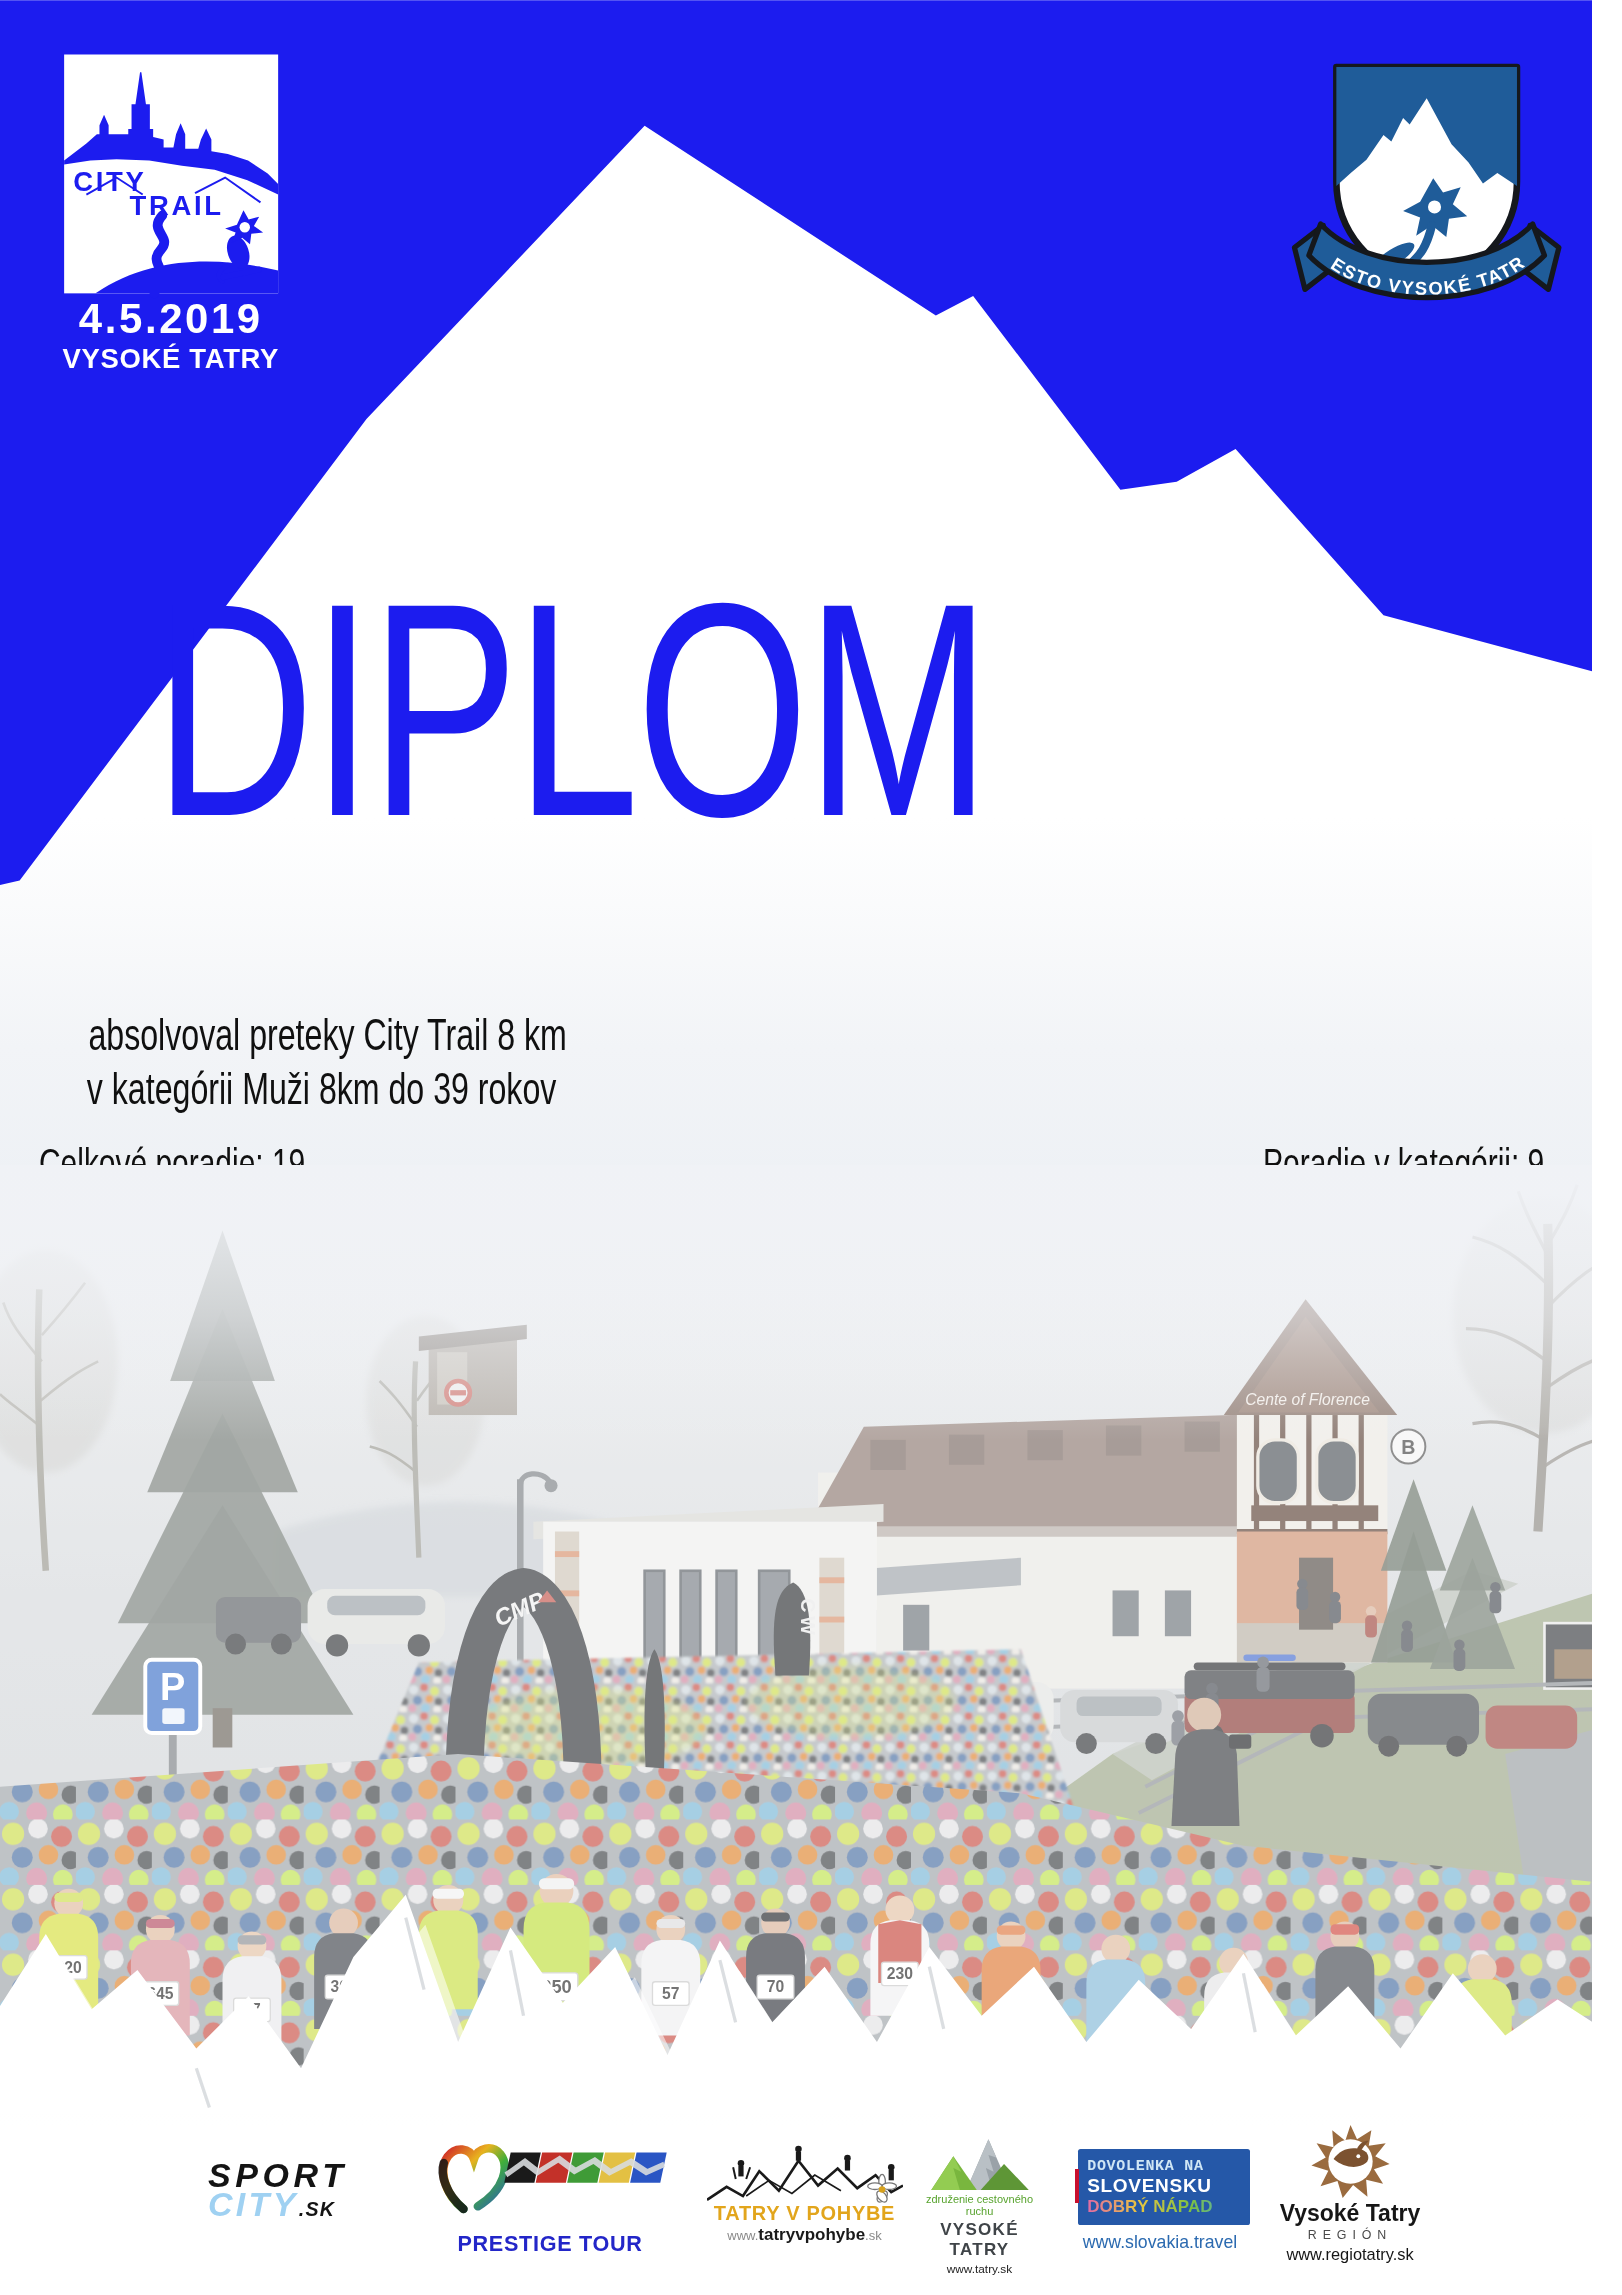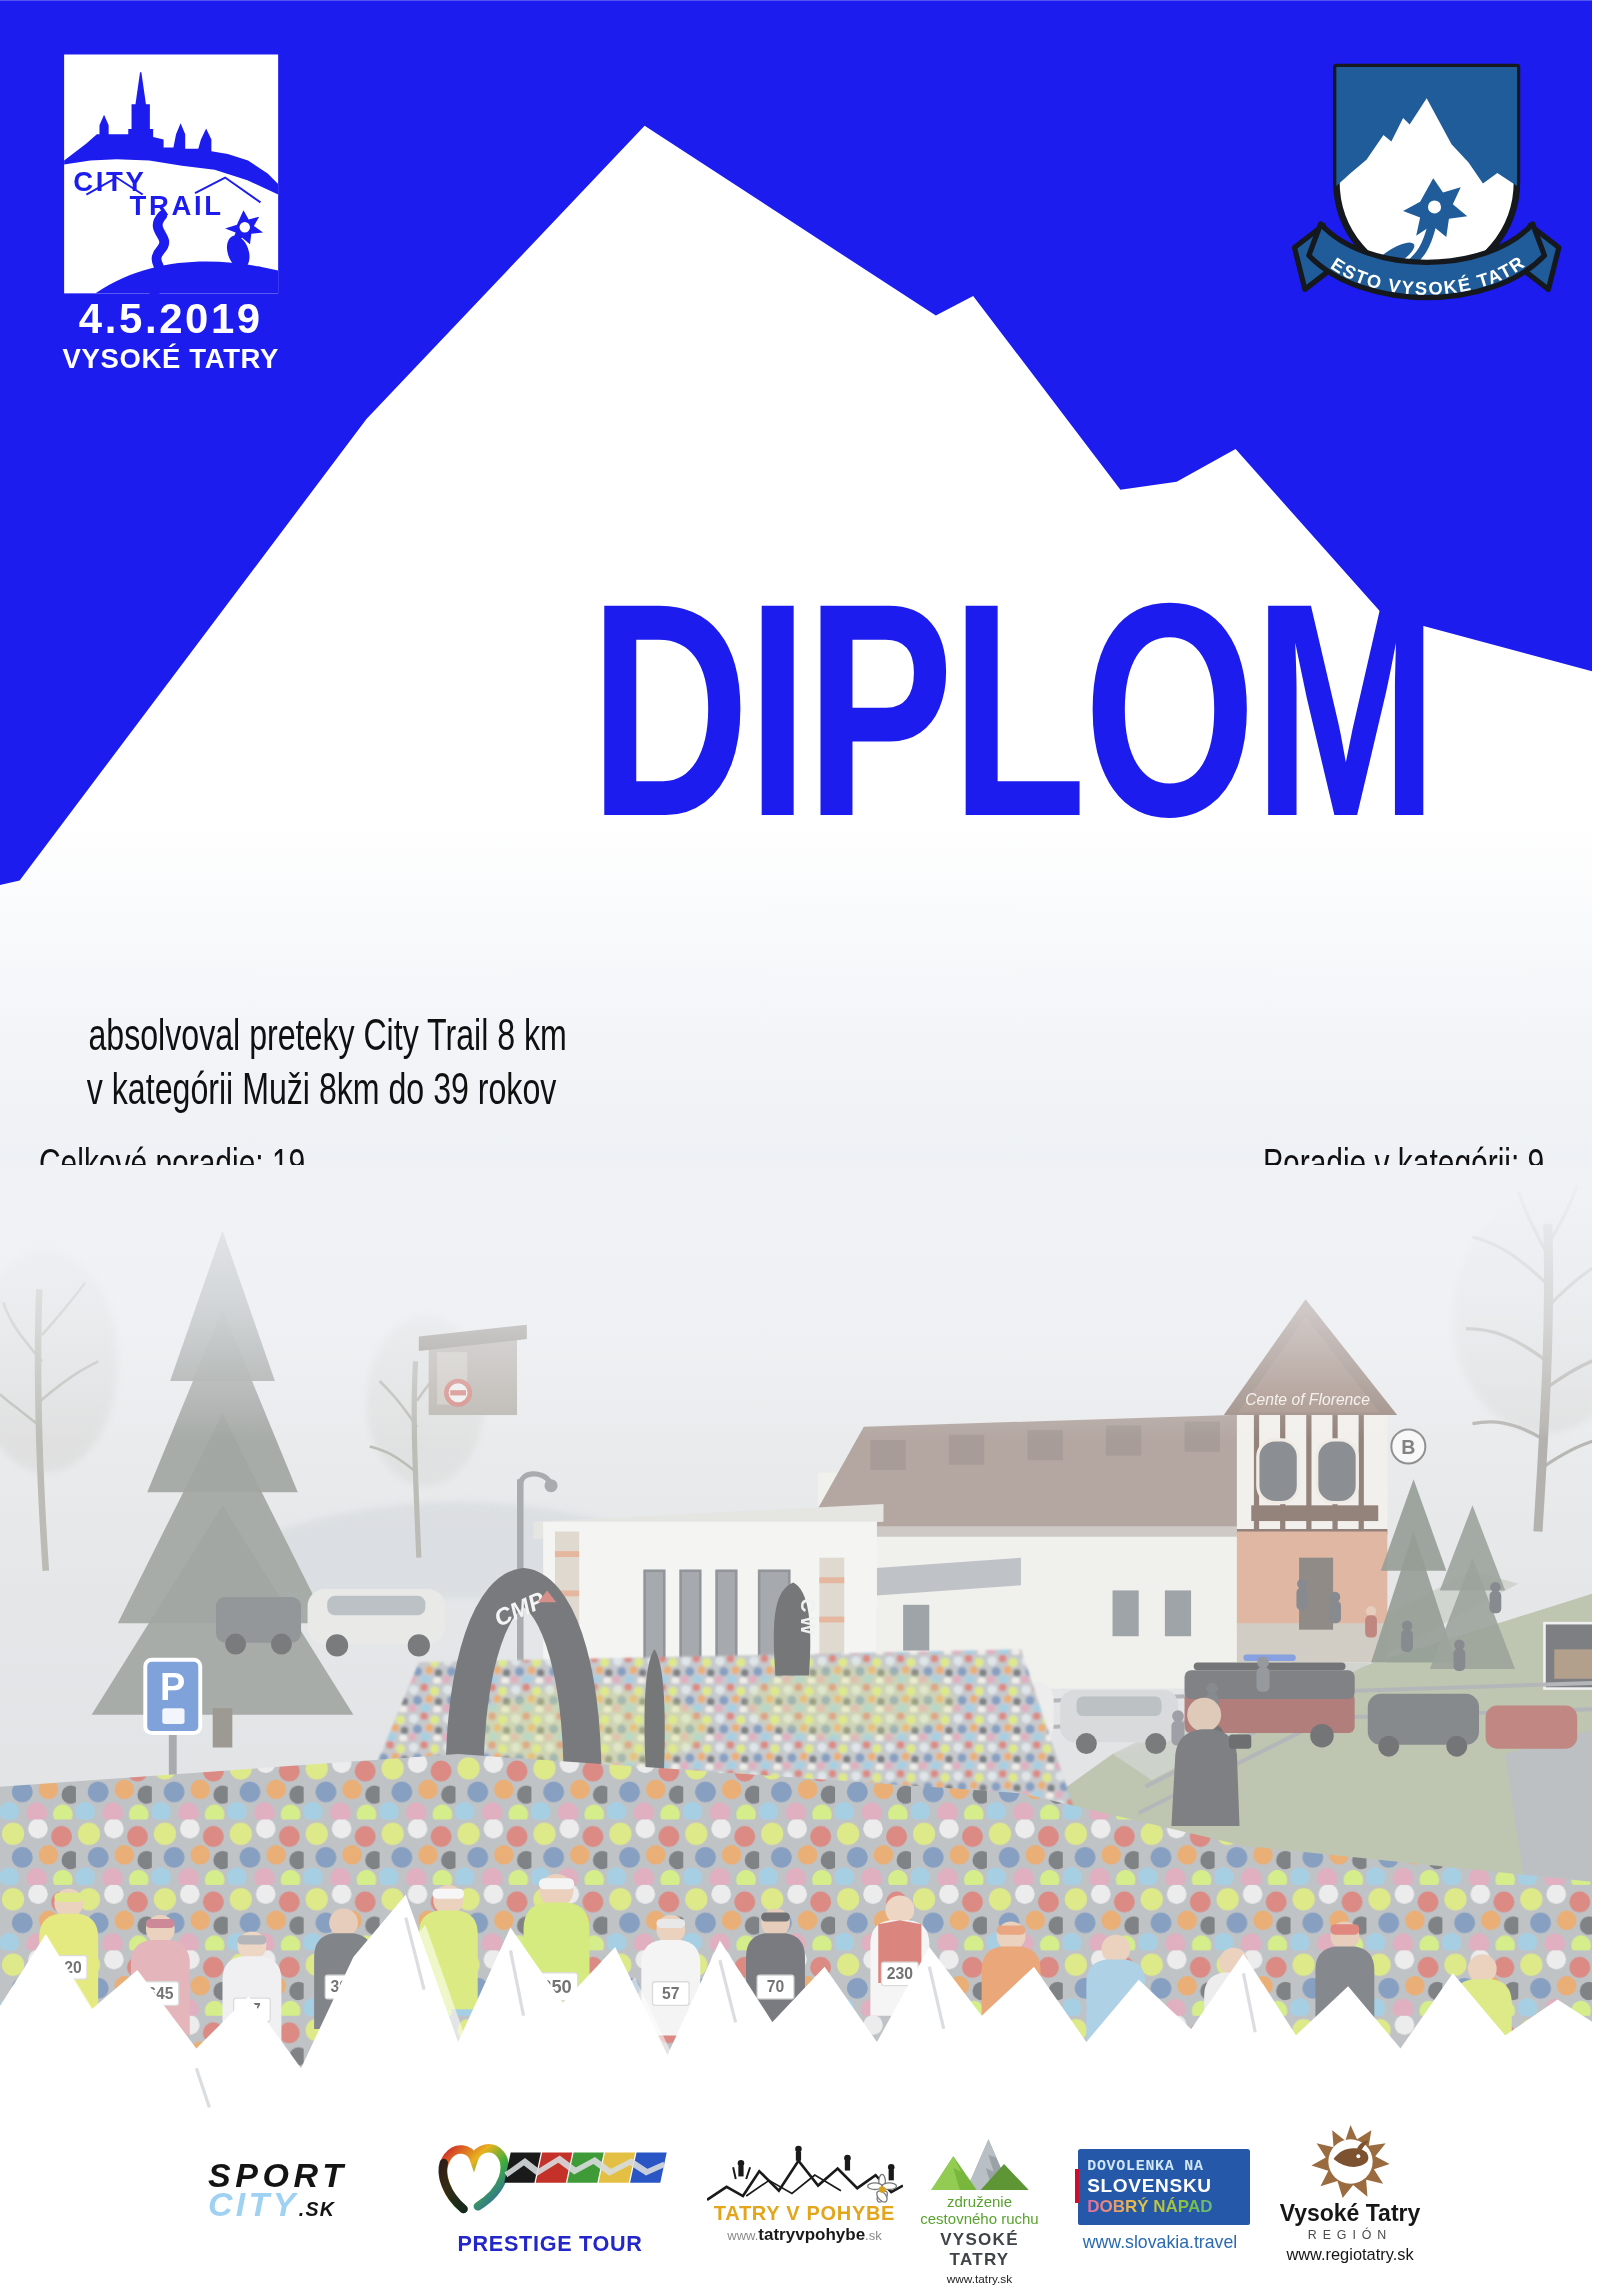--- a/index.html
+++ b/index.html
@@ -5,21 +5,21 @@
   html,body{margin:0;padding:0;background:#fff;}
   .page{
     position:relative;width:1592px;height:2295px;overflow:hidden;
     font-family:"Liberation Sans","DejaVu Sans",sans-serif;
     background:linear-gradient(180deg,#ffffff 0px,#ffffff 818px,#f2f4f7 1047px,#eef1f5 1178px,#ffffff 2127px);
   }
   .abs{position:absolute;}
   .cond{display:inline-block;transform:scaleX(0.73);transform-origin:center;white-space:nowrap;}
   .cond-l{display:inline-block;transform:scaleX(0.73);transform-origin:left center;white-space:nowrap;}
   .cond-r{display:inline-block;transform:scaleX(0.73);transform-origin:right center;white-space:nowrap;}
-  .title{top:558px;left:0;width:100%;text-align:right;font-size:304px;font-weight:700;
+  .title{top:558px;left:0;width:100%;text-align:left;font-size:304px;font-weight:400;
          color:#1c1cef;line-height:1;letter-spacing:-3.9px;}
   .name{top:851px;left:0;width:100%;text-align:center;font-size:152px;font-weight:400;
         color:#0c0c0c;line-height:1;letter-spacing:-1.3px;}
   .desc{top:1008px;left:0;width:100%;font-size:44px;color:#101010;line-height:1.22;}
   .ranks{top:1140px;left:39px;right:39px;display:flex;justify-content:space-between;
          font-size:41px;color:#101010;}
   .time{top:1221px;left:0;width:100%;text-align:center;font-size:71px;color:#0c0c0c;}
   .photo{top:1165px;left:0;}
   .header-svg{top:0;left:0;}
   svg text{font-family:"Liberation Sans","DejaVu Sans",sans-serif;}
@@ -31,21 +31,21 @@
   .sp-sport .row2{white-space:nowrap;}
   .sp-sport .w2{font-size:34px;color:#9fd1f2;letter-spacing:3.3px;}
   .sp-sport .sk{font-size:19.6px;color:#141414;text-transform:uppercase;letter-spacing:1.3px;}
   .sp-prestige{left:429px;top:2138px;width:242px;}
   .sp-prestige .lbl{display:block;margin-top:12px;font-size:21.6px;font-weight:700;color:#2326c8;letter-spacing:0.7px;}
   .sp-pohybe{left:703px;top:2141px;width:203px;}
   .sp-pohybe .lbl{display:block;font-size:20px;font-weight:800;color:#e2a51c;letter-spacing:0.7px;margin-top:-3.9px;}
   .sp-pohybe .url{font-size:13px;color:#8a8a8a;}
   .sp-pohybe .url b{font-size:17px;color:#1a1a1a;}
   .sp-zdruz{left:911px;top:2138px;width:137px;}
-  .sp-zdruz .tag{display:block;font-size:15px;color:#58a32e;margin-top:1.3px;}
+  .sp-zdruz .tag{display:block;font-size:11px;color:#58a32e;margin-top:1.3px;}
   .sp-zdruz .lbl{display:block;font-size:17px;font-weight:600;color:#3f4448;letter-spacing:1.3px;margin-top:2.6px;}
   .sp-zdruz .url{display:block;font-size:11.8px;color:#222;margin-top:2.6px;}
   .sp-slovakia{left:1078px;top:2149px;width:164px;}
   .sp-slovakia .box{position:relative;width:156px;margin:0 auto;background:#2558a8;border-radius:2.6px;
       padding:9.2px 6.5px 7.9px 9.2px;text-align:left;}
   .sp-slovakia .box::before{content:"";position:absolute;left:-2.6px;top:19.6px;width:3.3px;height:34px;background:#c8102e;}
   .sp-slovakia .l1{display:block;font-size:15px;font-weight:600;color:#cfe6f5;letter-spacing:0.7px;font-family:Liberation Mono, monospace;}
   .sp-slovakia .l2{display:block;font-size:19px;font-weight:800;color:#ffffff;letter-spacing:0.7px;}
   .sp-slovakia .l3{display:block;font-size:17px;font-weight:800;
       background:linear-gradient(90deg,#e26aa5,#e8c63f,#7cc043,#4aa8d8);

